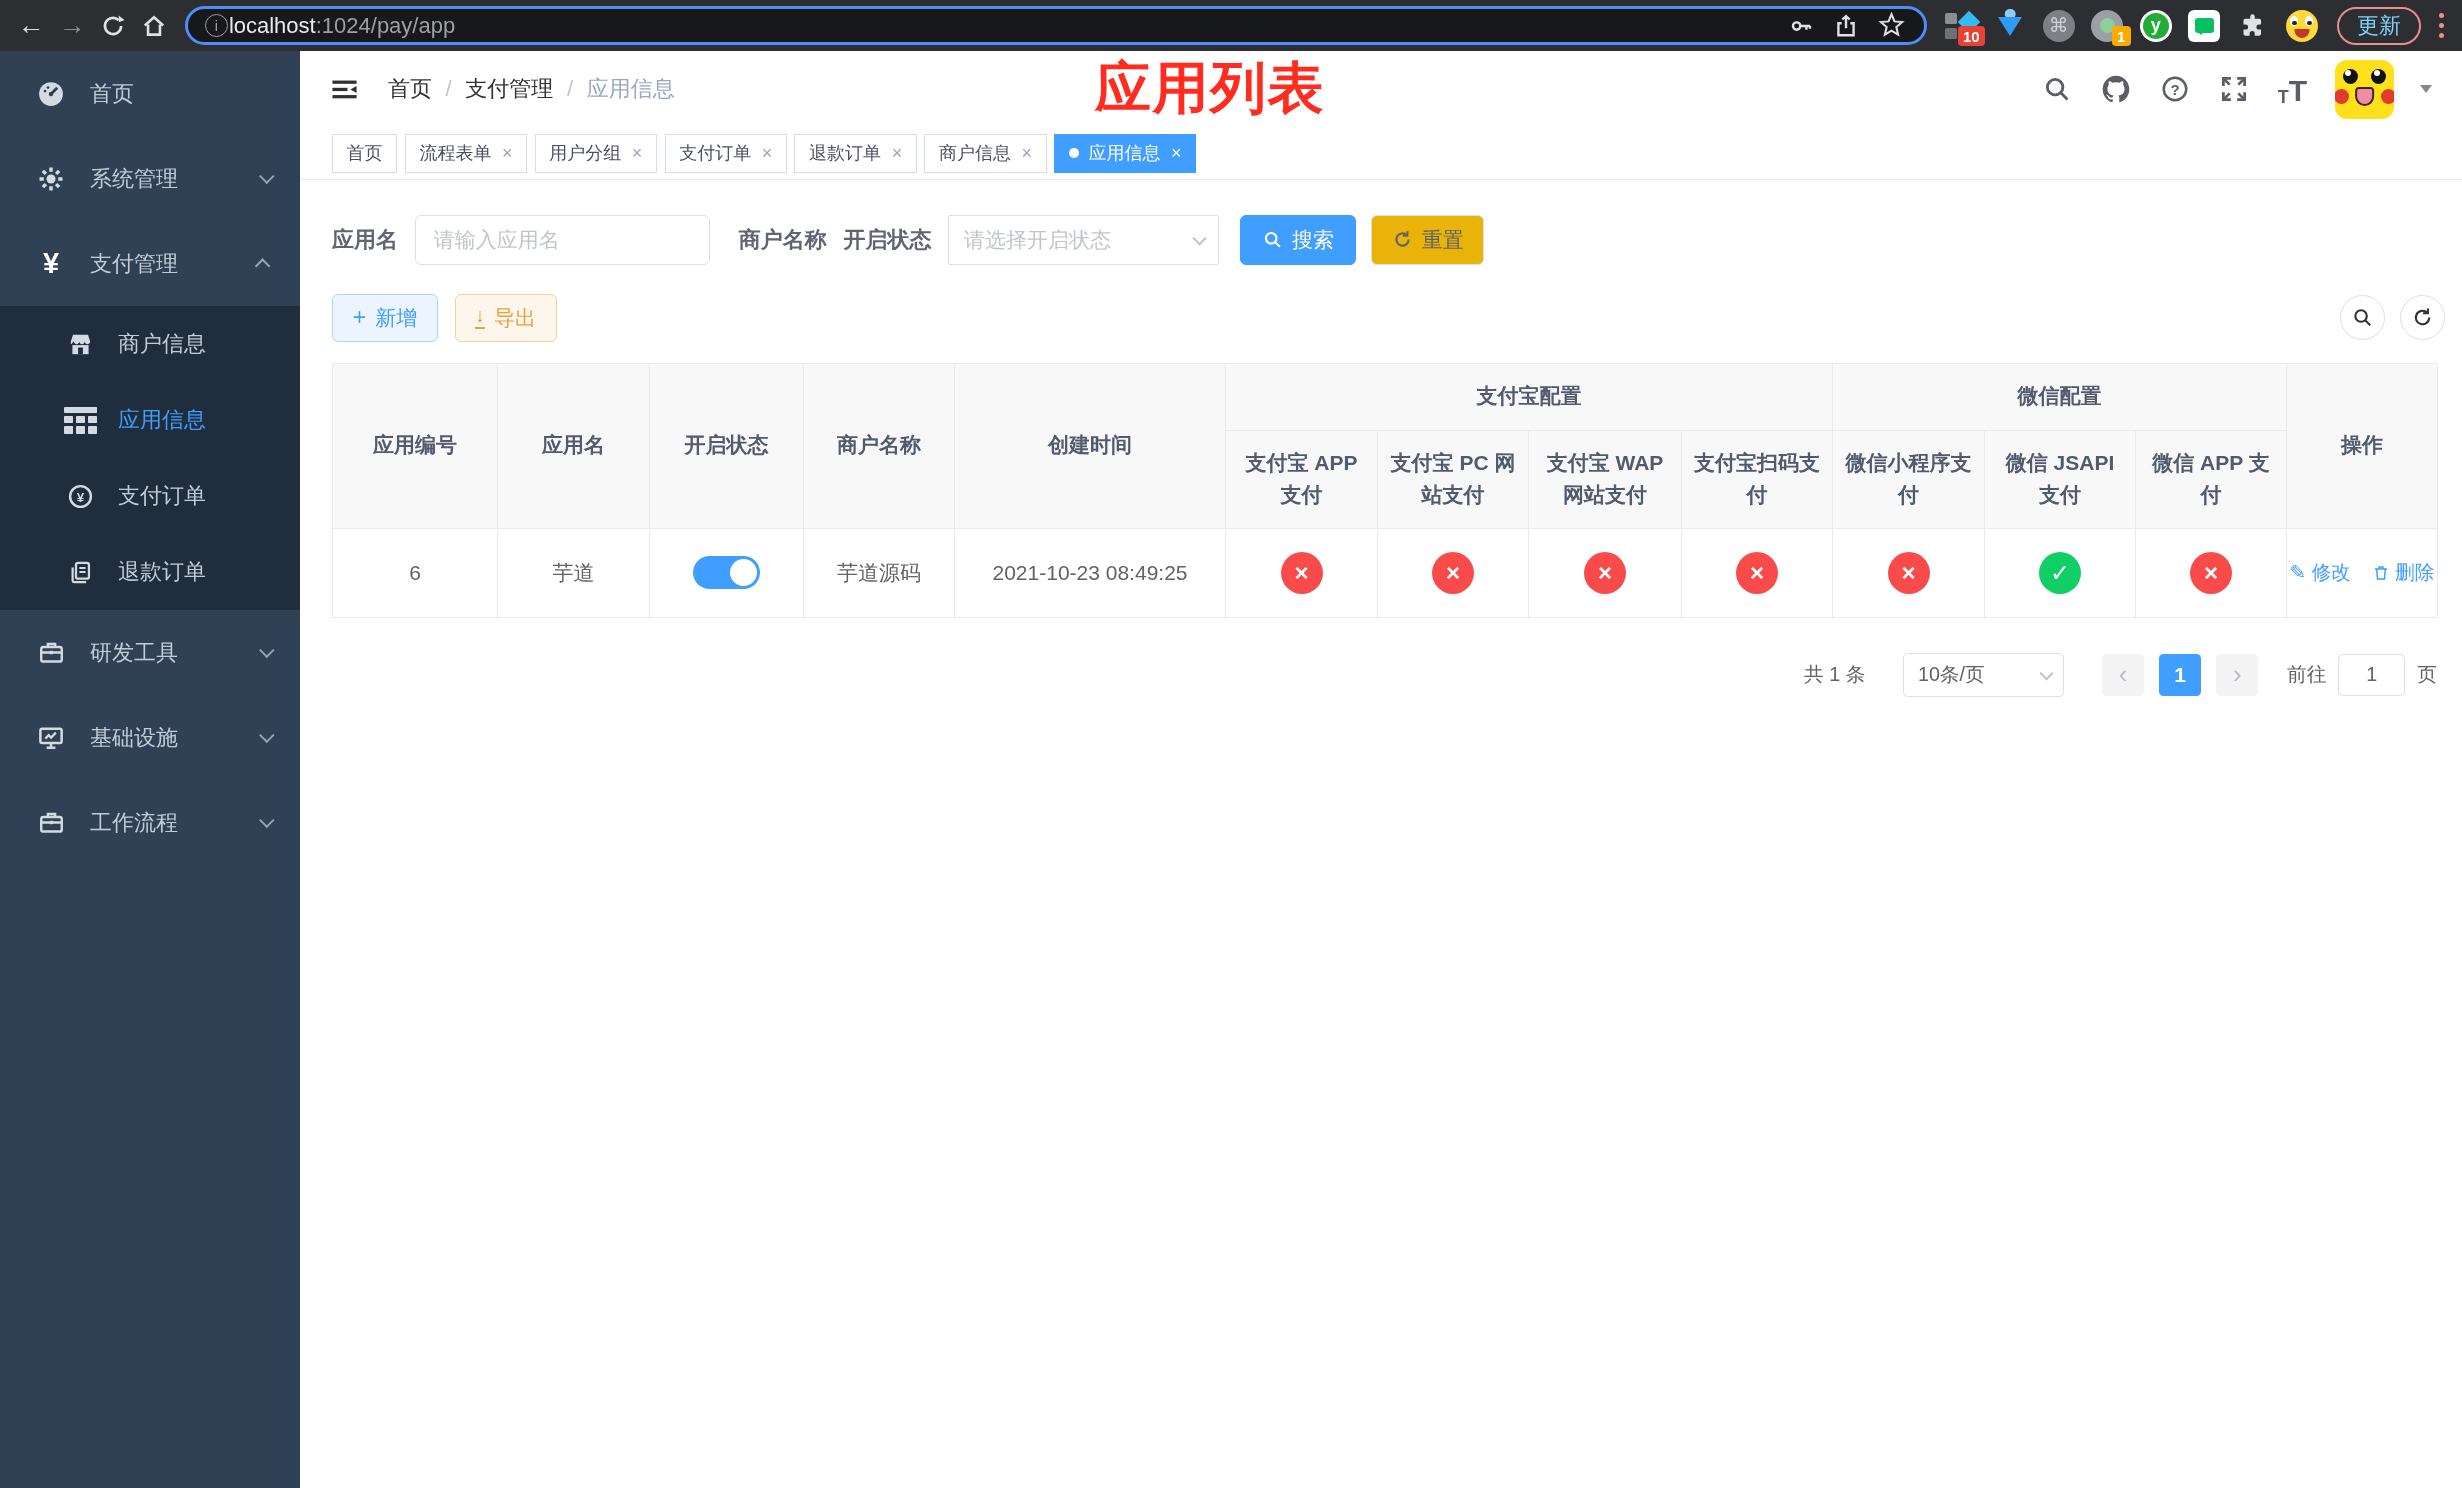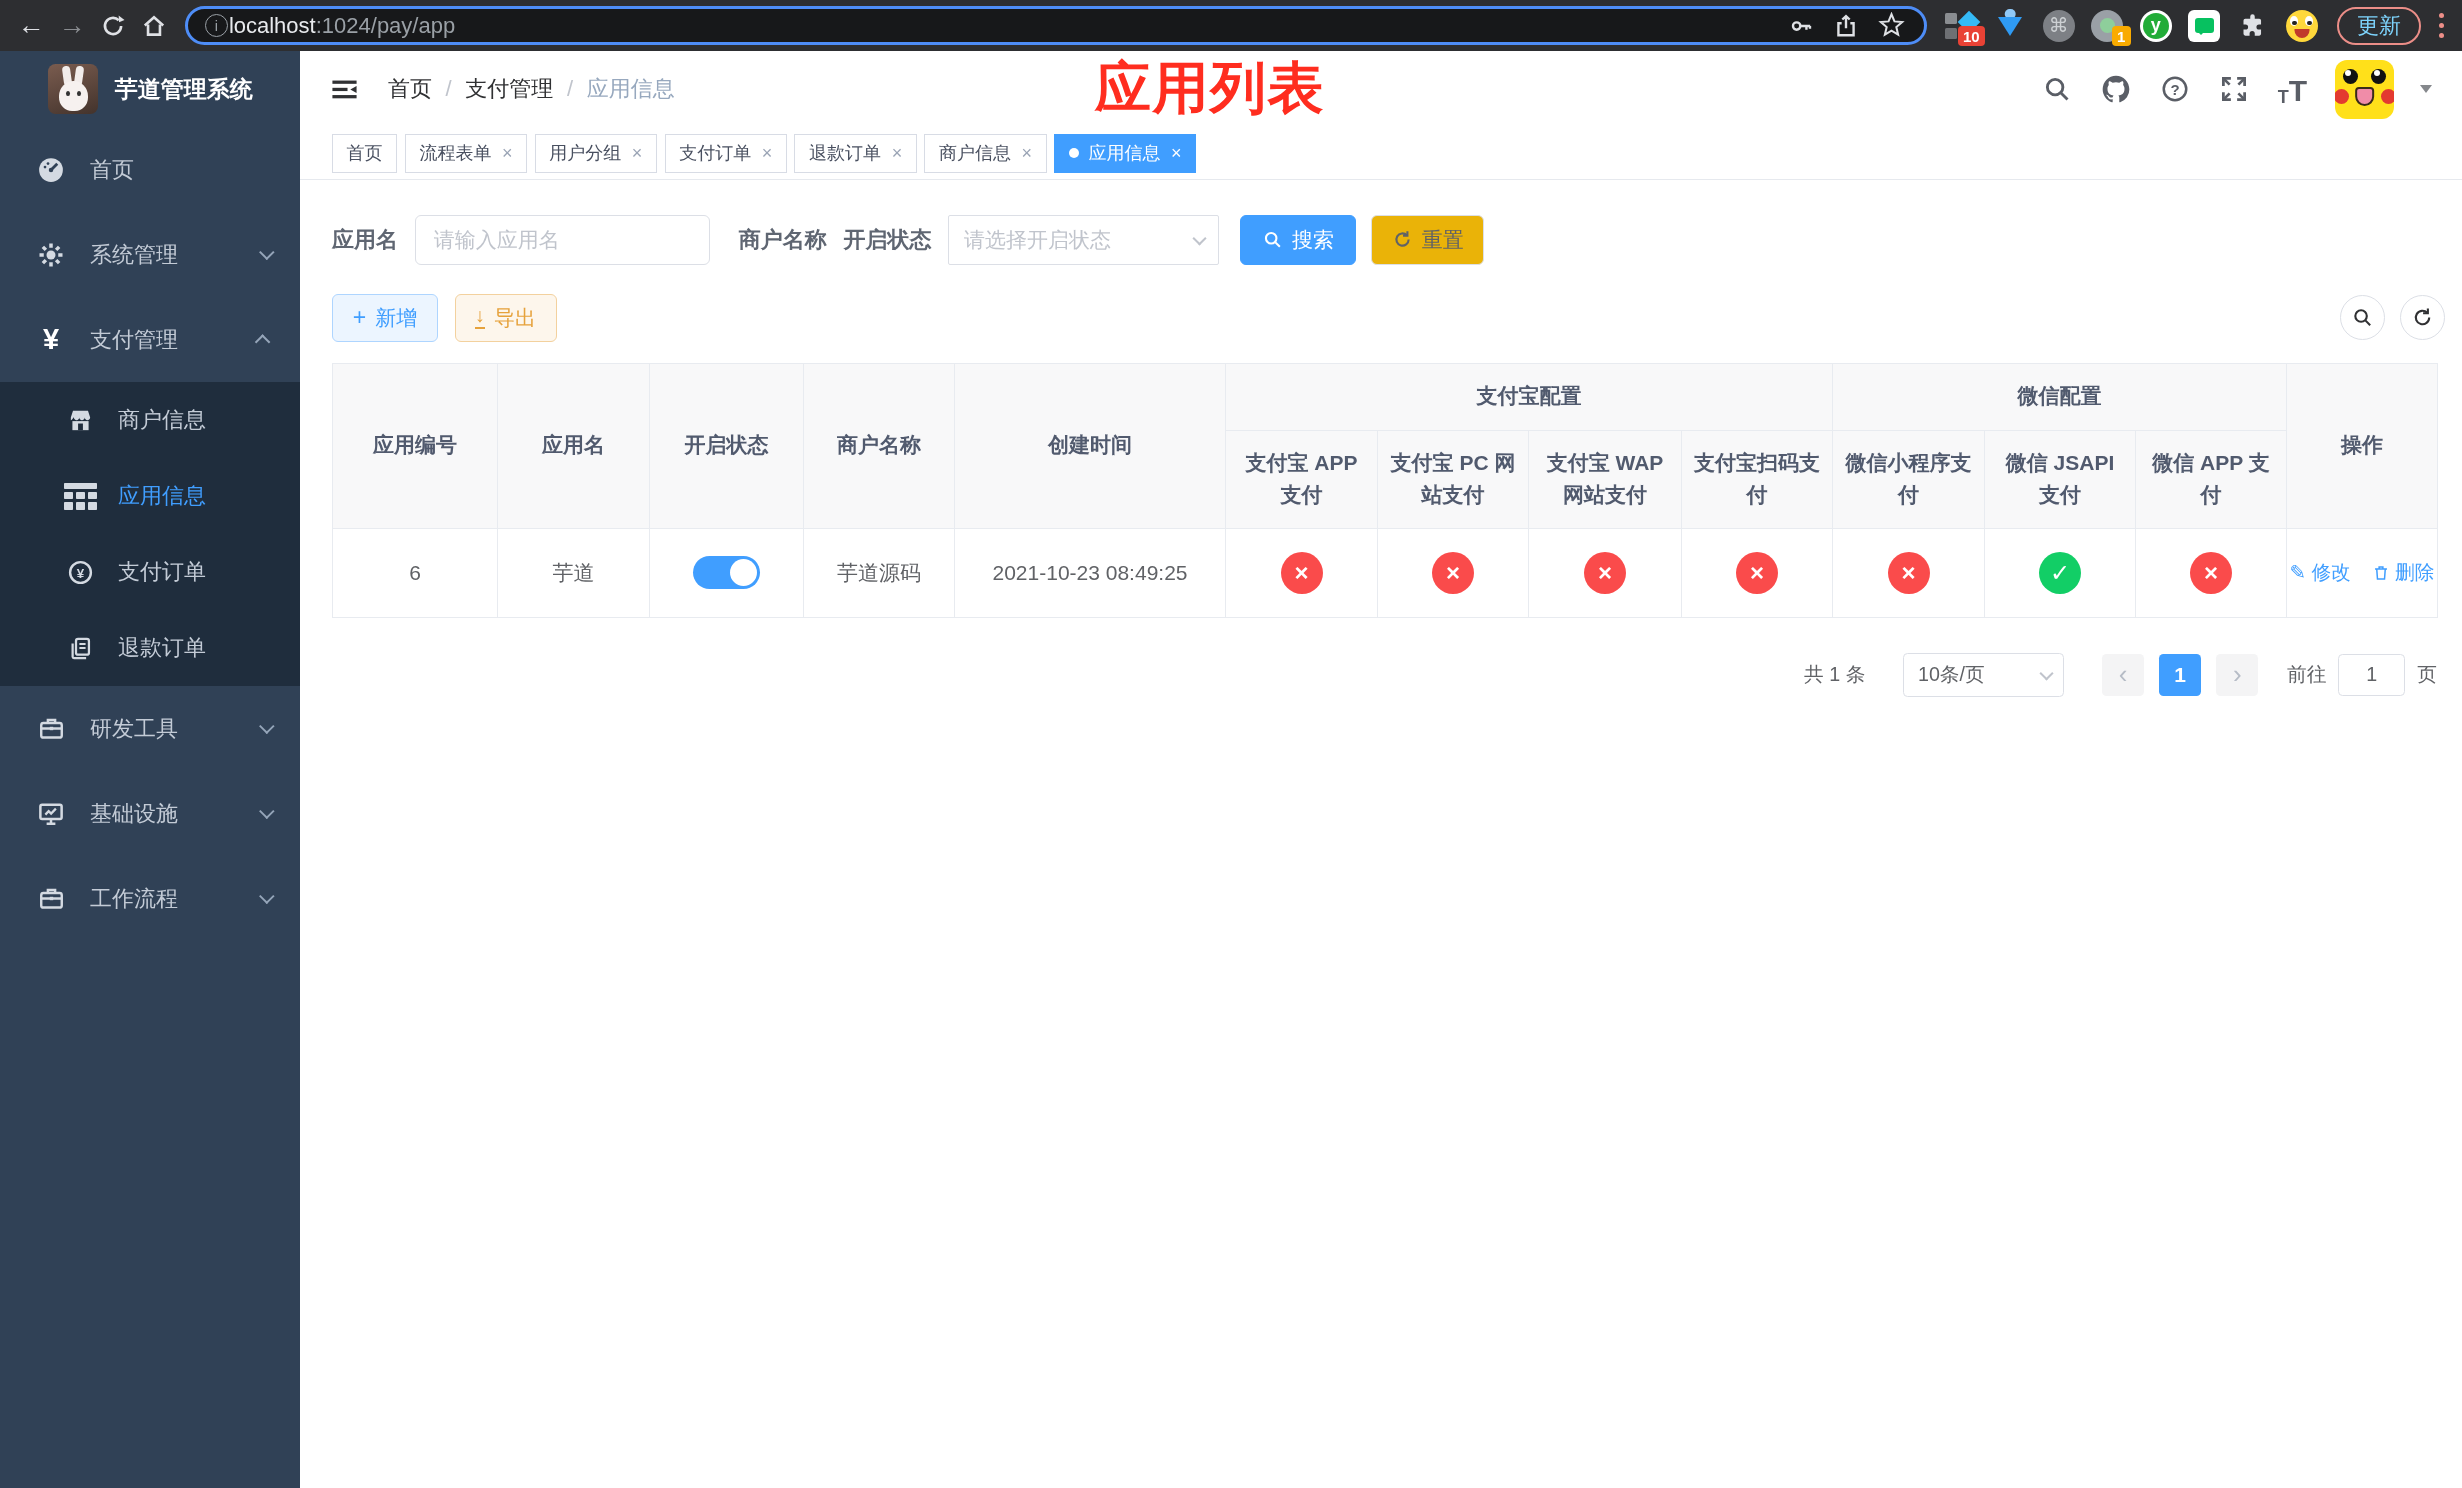--- a/index.html
+++ b/index.html
@@ -275,30 +275,20 @@
   <div class="menu-dots">
       <i></i>
       <i></i>
       <i></i>
     </div>
 </div>
 
 <div class="app">
 
   <aside class="sidebar">
-    <div class="logo-row">
-      <div class="logo-img">
-        <i class="ear l"></i>
-          <i class="ear r"></i>
-          <i class="head"></i>
-          <i class="ey l"></i>
-          <i class="ey r"></i>
-      </div>
-      <div class="logo-title">芋道管理系统</div>
-    </div>
 
     <nav class="menu">
       <div class="menu-item">
         <span class="menu-ic">
           <svg width="30" height="30" viewBox="0 0 24 24">
               <circle cx="12" cy="12" r="9.5" fill="currentColor"></circle>
               <path d="M12 12l5-5" stroke="#304156" stroke-width="2.2"></path>
               <circle cx="12" cy="12" r="1.8" fill="#304156"></circle>
               <circle cx="7.2" cy="9.6" r="1.1" fill="#304156"></circle>
               <circle cx="9.6" cy="6.8" r="1.1" fill="#304156"></circle>

